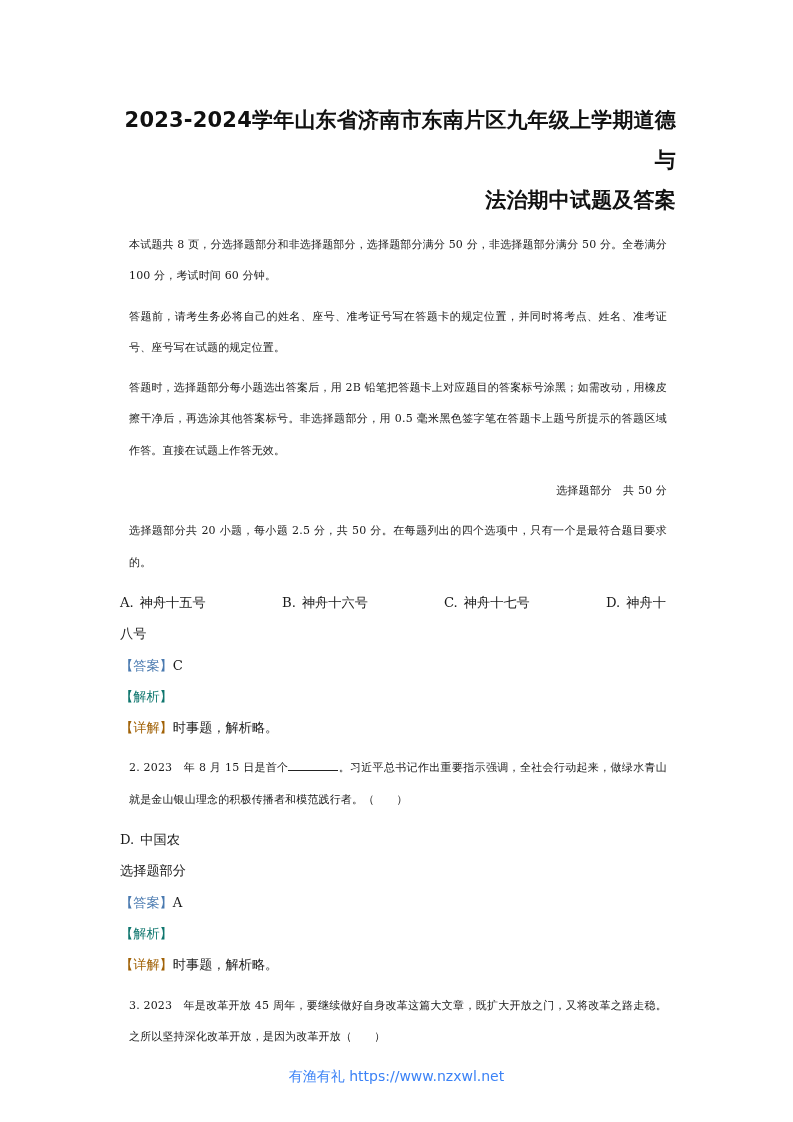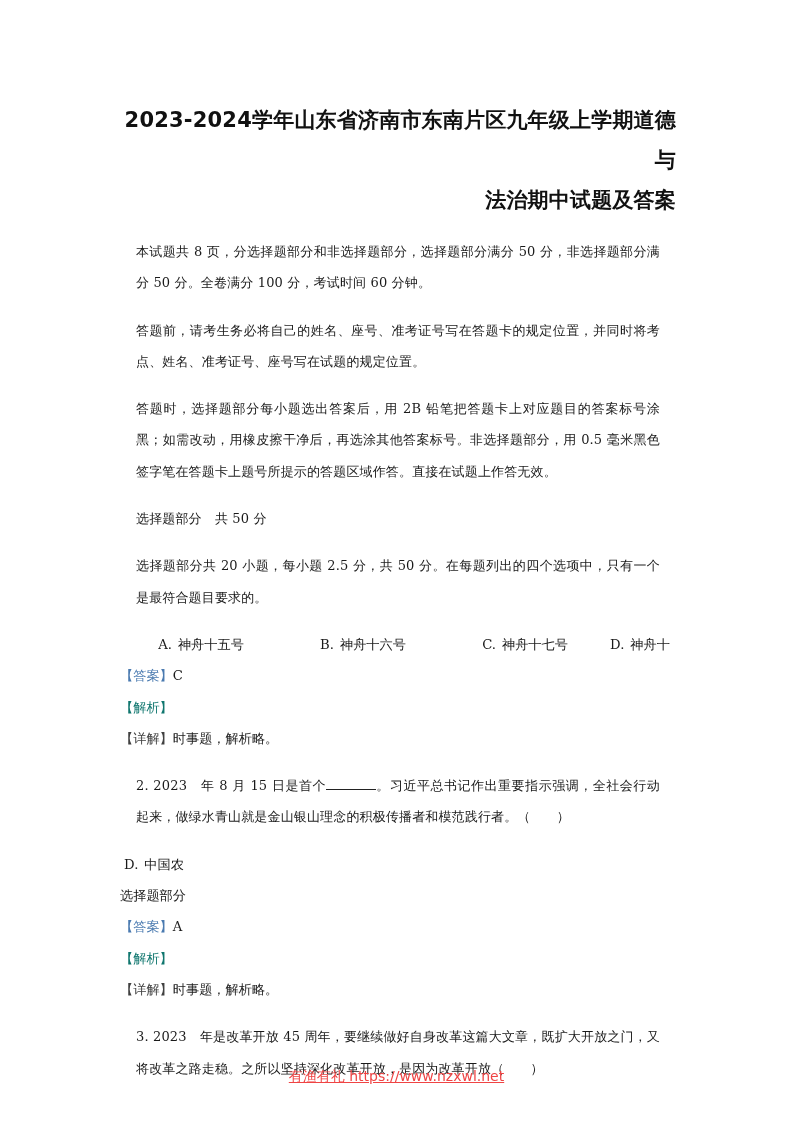--- a/index.html
+++ b/index.html
@@ -25,77 +25,75 @@
     font-family: "DejaVu Sans", "Liberation Sans", sans-serif;
     font-weight: bold;
     font-size: 21px;
     line-height: 40px;
     margin: 0 0 4px 0;
     letter-spacing: 0.2px;
     color: #111;
     text-align: right;
   }
   .p {
-    font-size: 13px;
+    font-size: 11px;
     line-height: 31.3px;
-    margin: 16px;
+    margin: 9px;
     text-align: justify;
     letter-spacing: 0.15px;
   }
   .center {
-    text-align: left;
+    text-align: right;
   }
   .blank {
     display: inline-block;
     width: 50px;
     border-bottom: 1px solid #222;
     height: 13px;
     vertical-align: baseline;
   }
   .options {
     display: flex;
     flex-wrap: nowrap;
     font-size: 13.2px;
     line-height: 31.3px;
   }
   .opt {
     width: 162px;
     flex: 0 0 auto;
     white-space: nowrap;
-    text-align: center;
   }
   .opt:last-child {
     width: 68px;
   }
   .opt-letter {
     margin-right: 6px;
   }
   .wrap-line {
     font-size: 13.2px;
     line-height: 31.3px;
   }
   .tag-answer {
     color: #4a7ab0;
   }
   .tag-analysis {
     color: #0f766e;
   }
   .tag-detail {
-    color: #404040;
+    color: #a16207;
   }
   .footer {
     position: absolute;
     left: 0;
     width: 793px;
     top: 1068px;
     text-align: center;
     font-family: "DejaVu Sans", "Liberation Sans", sans-serif;
     font-size: 14px;
-    color: #ef4444;
-    text-decoration: underline;
+    color: #3b82f6;
   }
 </style>
 </head>
 <body>
 
 <div class="page">
   <h1 class="title">
     <span>2023-2024学年山东省济南市东南片区九年级上学期道德与</span><br>
     <span>法治期中试题及答案</span>
   </h1>
@@ -107,20 +105,21 @@
   <p class="p center">选择题部分　共 50 分</p>
   <p class="p">选择题部分共 20 小题，每小题 2.5 分，共 50 分。在每题列出的四个选项中，只有一个是最符合题目要求的。</p>
 
   <div>
     <div class="options">
       <div class="opt"><span class="opt-letter">A.</span><span>神舟十五号</span></div>
       <div class="opt"><span class="opt-letter">B.</span><span>神舟十六号</span></div>
       <div class="opt"><span class="opt-letter">C.</span><span>神舟十七号</span></div>
       <div class="opt"><span class="opt-letter">D.</span><span>神舟十</span></div>
     </div>
+    <div class="wrap-line">八号</div>
     <div class="wrap-line">
       <span class="tag-answer">【答案】</span><span>C</span>
     </div>
     <div class="wrap-line">
       <span class="tag-analysis">【解析】</span>
     </div>
     <div class="wrap-line">
       <span class="tag-detail">【详解】</span><span>时事题，解析略。</span>
     </div>
   </div>

